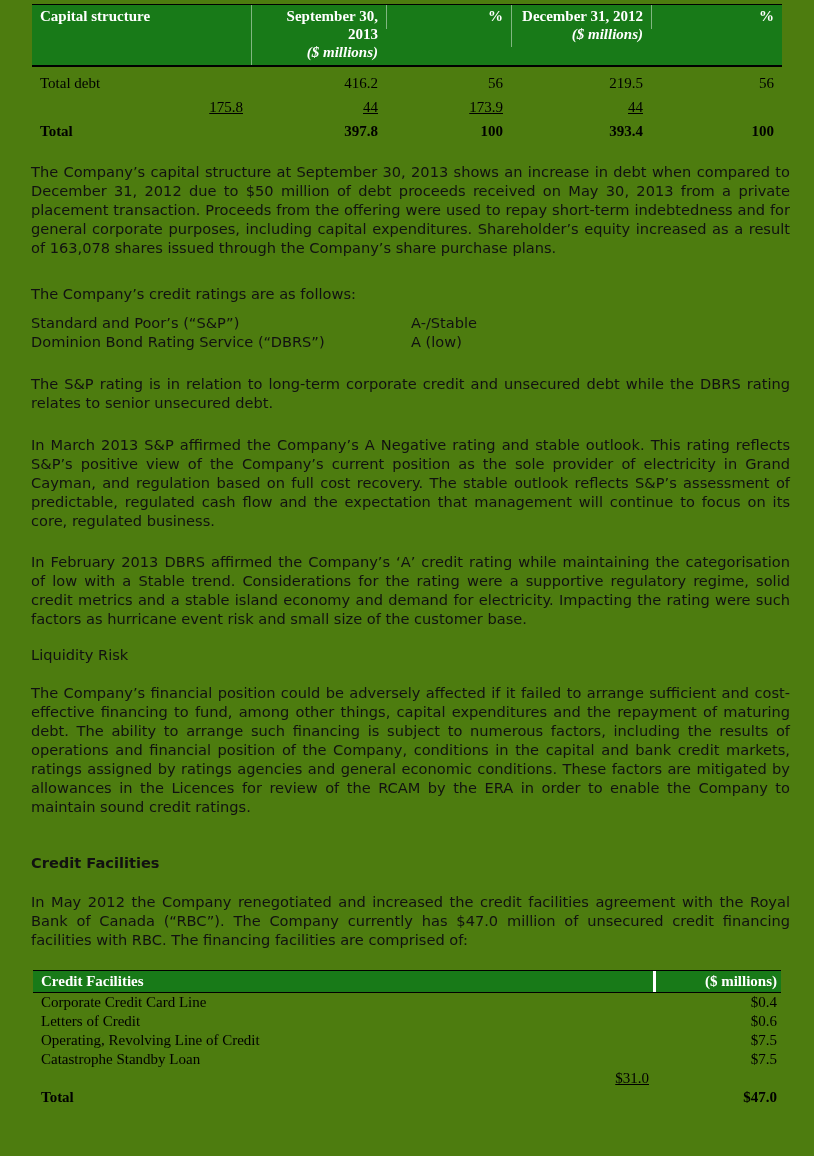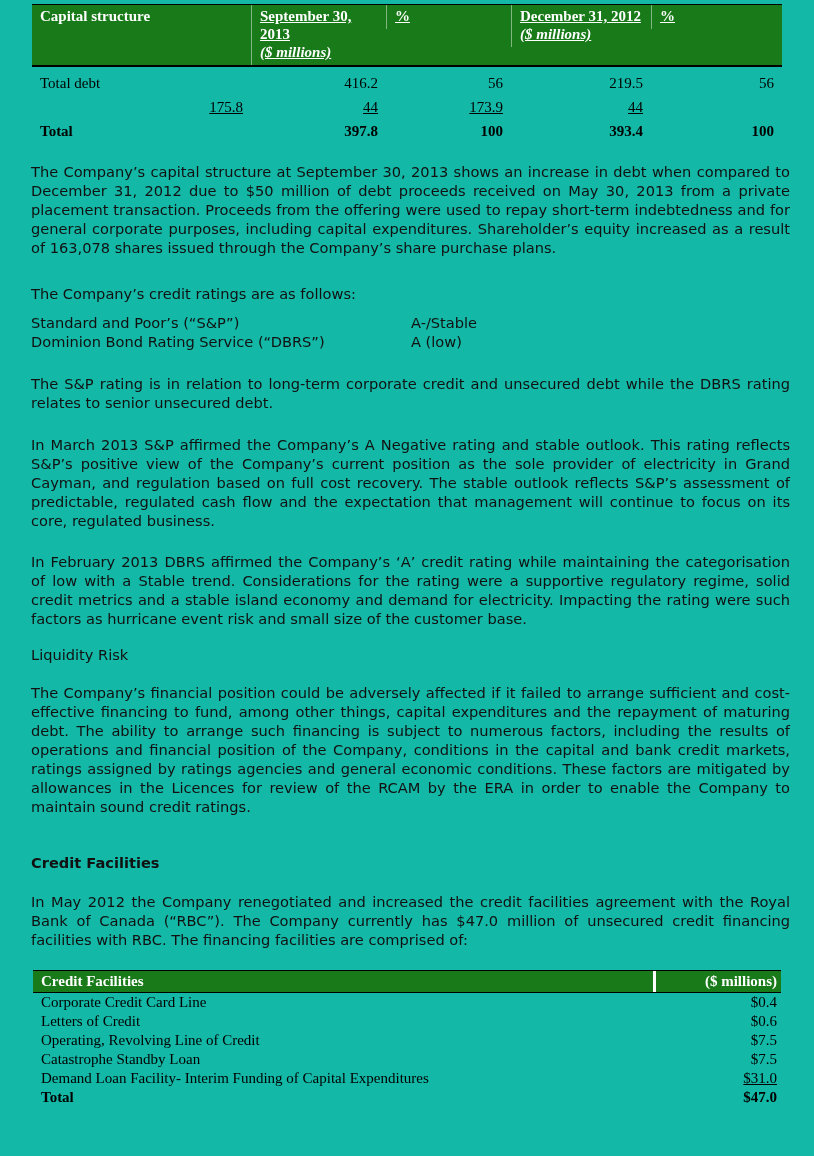--- a/index.html
+++ b/index.html
@@ -1,19 +1,19 @@
 <!DOCTYPE html>
 <html><head>
 <meta charset="utf-8">
 <style>
   html,body{margin:0;padding:0;background:#fff;}
   .page{
     position:relative;
     width:814px;height:1156px;
-    background:#14b8a6;
+    background:#4d7c0f;
     box-sizing:border-box;
     padding:4px 24px 0 31px;
     font-family:"DejaVu Sans","Liberation Sans",sans-serif;
     font-size:14.6px;
     line-height:19px;
     color:#111;
     overflow:hidden;
   }
   p{margin:0;text-align:justify;}
 
@@ -23,21 +23,21 @@
     display:grid;
     grid-template-columns:219px 135px 125px 140px 131px;
     background:#187a18;
     color:#fff;font-weight:bold;
     border-top:1px solid #000;
     border-bottom:2px solid #000;
     align-items:start;
   }
   .t1-head .cell{padding:2px 8px 4px 8px;line-height:18px;}
   .t1-head .cell.sep{border-left:1px solid rgba(255,255,255,0.45);}
-  .t1-head .r{text-align:left;text-decoration:underline;}
+  .t1-head .r{text-align:right;}
   .t1-head .sub{font-style:italic;font-weight:bold;display:block;}
   .t1-body{padding-top:7px;}
   .t1-row{display:grid;grid-template-columns:219px 135px 125px 140px 131px;height:24px;align-items:baseline;}
   .t1-row .cell{padding:0 8px;}
   .t1-row .r{text-align:right;}
   .t1-row.bold{font-weight:bold;}
   .t1-row .u{text-decoration:underline;}
 
   
   .ratings-row{display:flex;}
@@ -149,21 +149,20 @@
     </div>
     <div class="t2-row">
       <div class="label">Operating, Revolving Line of Credit</div>
       <div class="value">$7.5</div>
     </div>
     <div class="t2-row">
       <div class="label">Catastrophe Standby Loan</div>
       <div class="value">$7.5</div>
     </div>
     <div class="t2-row">
-      <div class="label">Demand Loan Facility- Interim Funding of Capital Expenditures</div>
       <div class="value"><span class="u">$31.0</span></div>
     </div>
     <div class="t2-row bold">
       <div class="label">Total</div>
       <div class="value">$47.0</div>
     </div>
   </div>
 
 
 </div>

